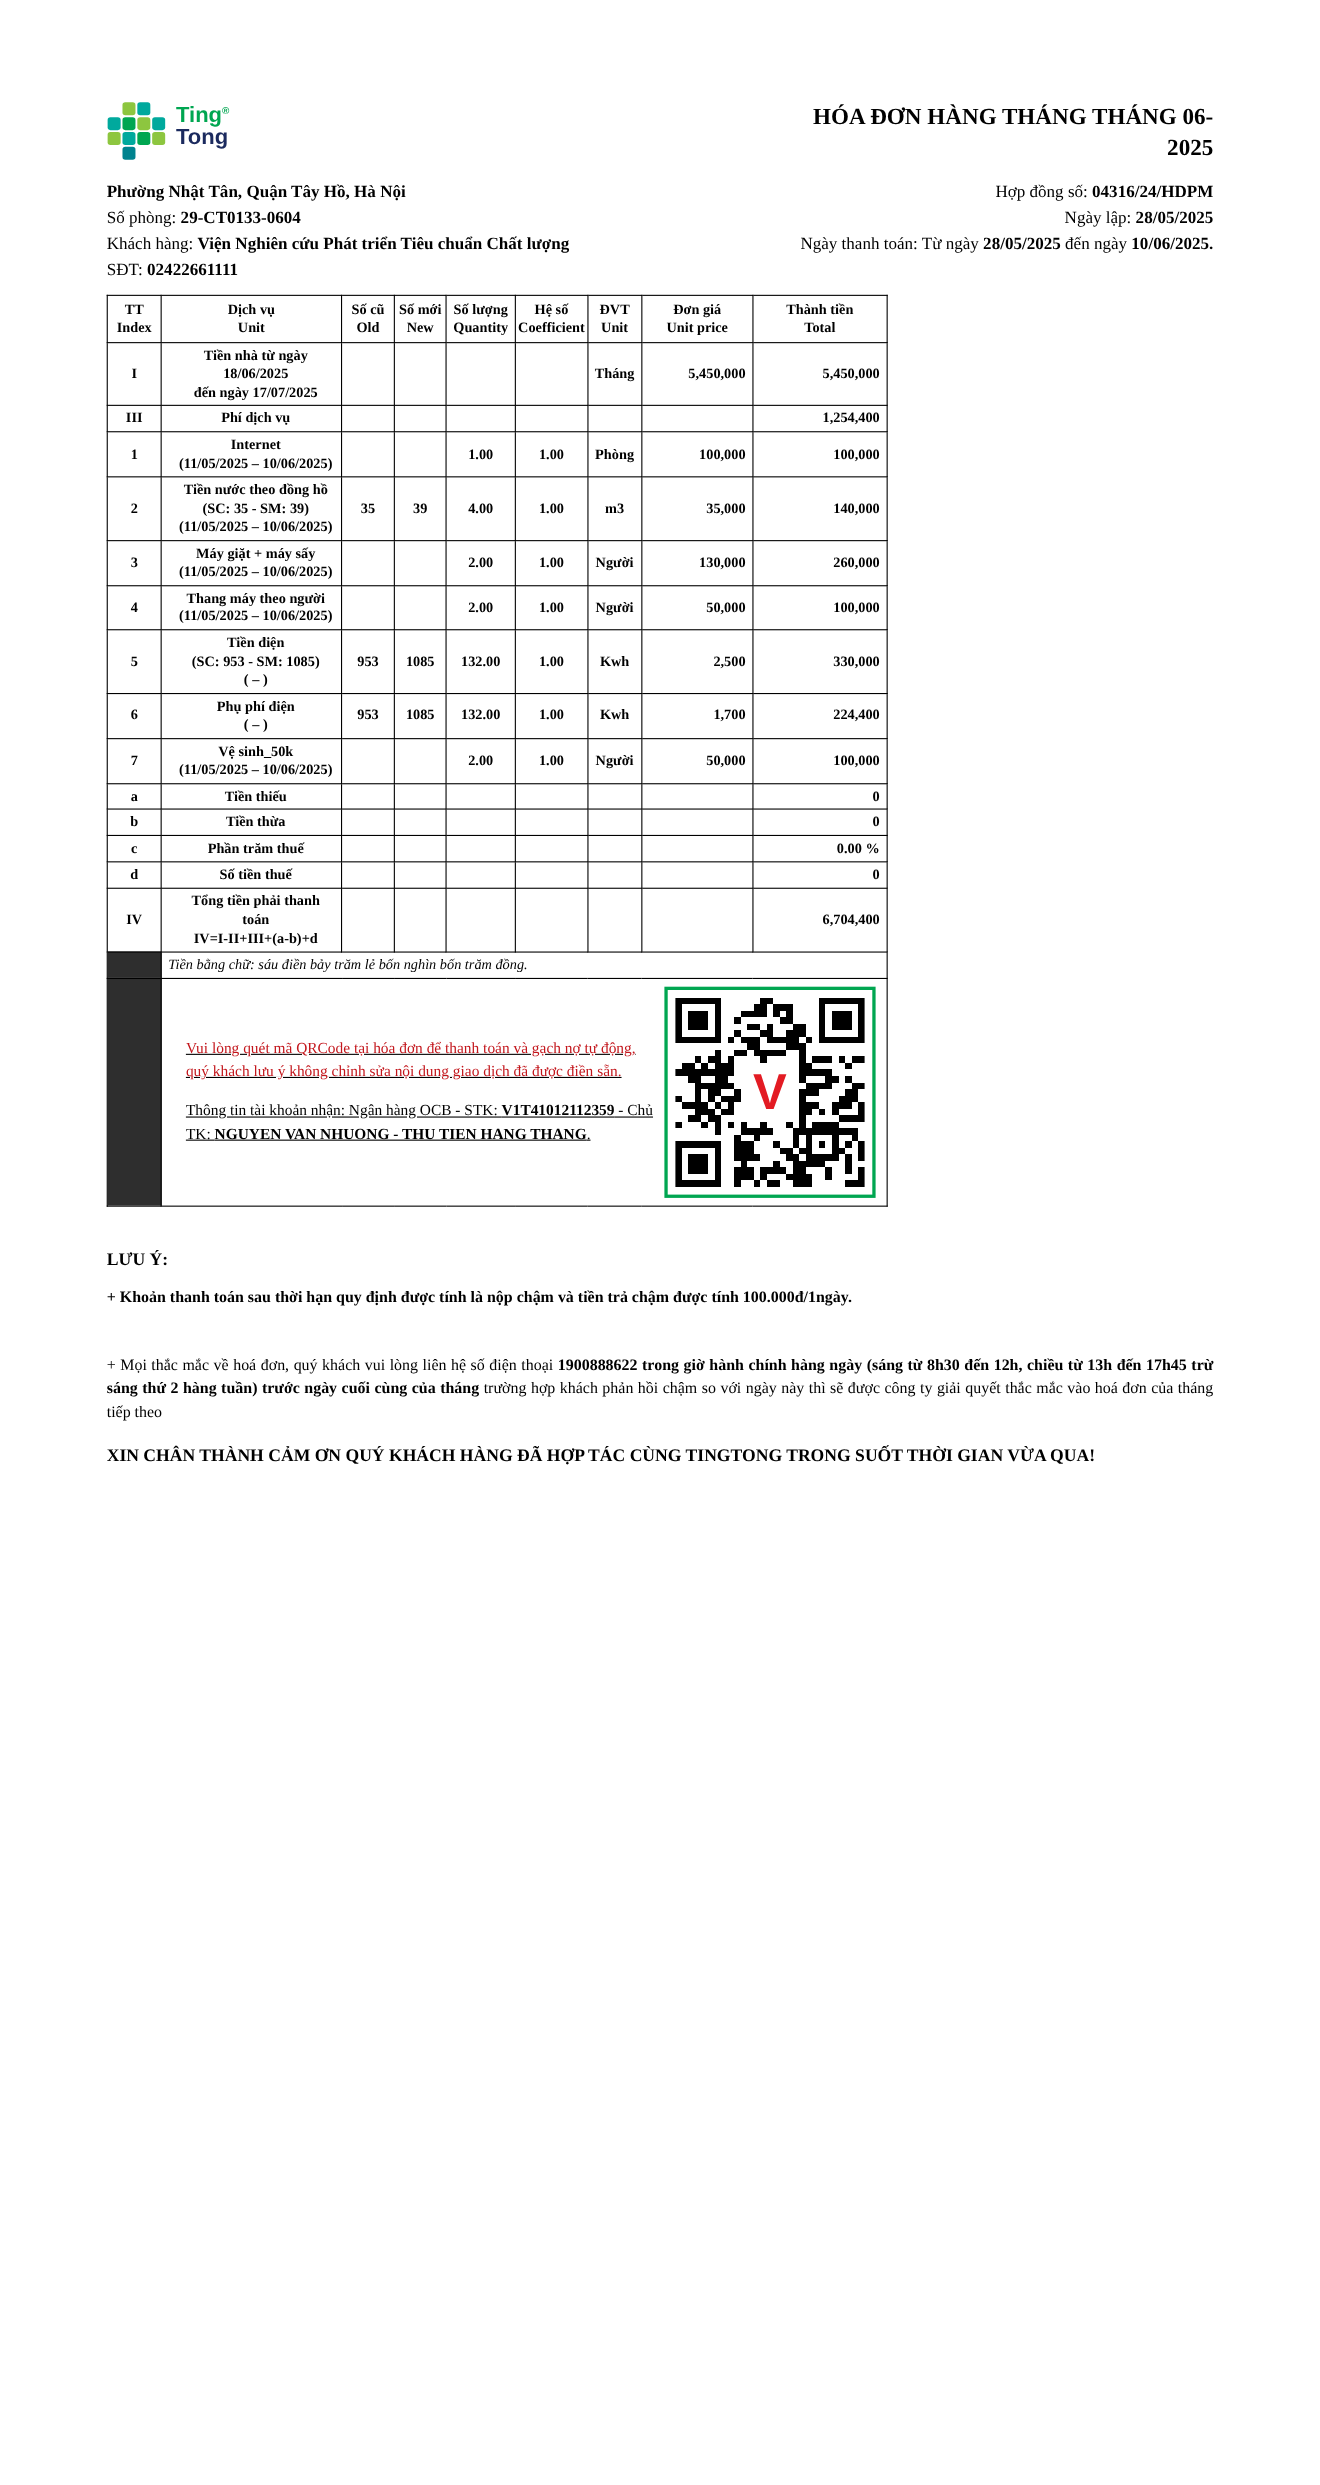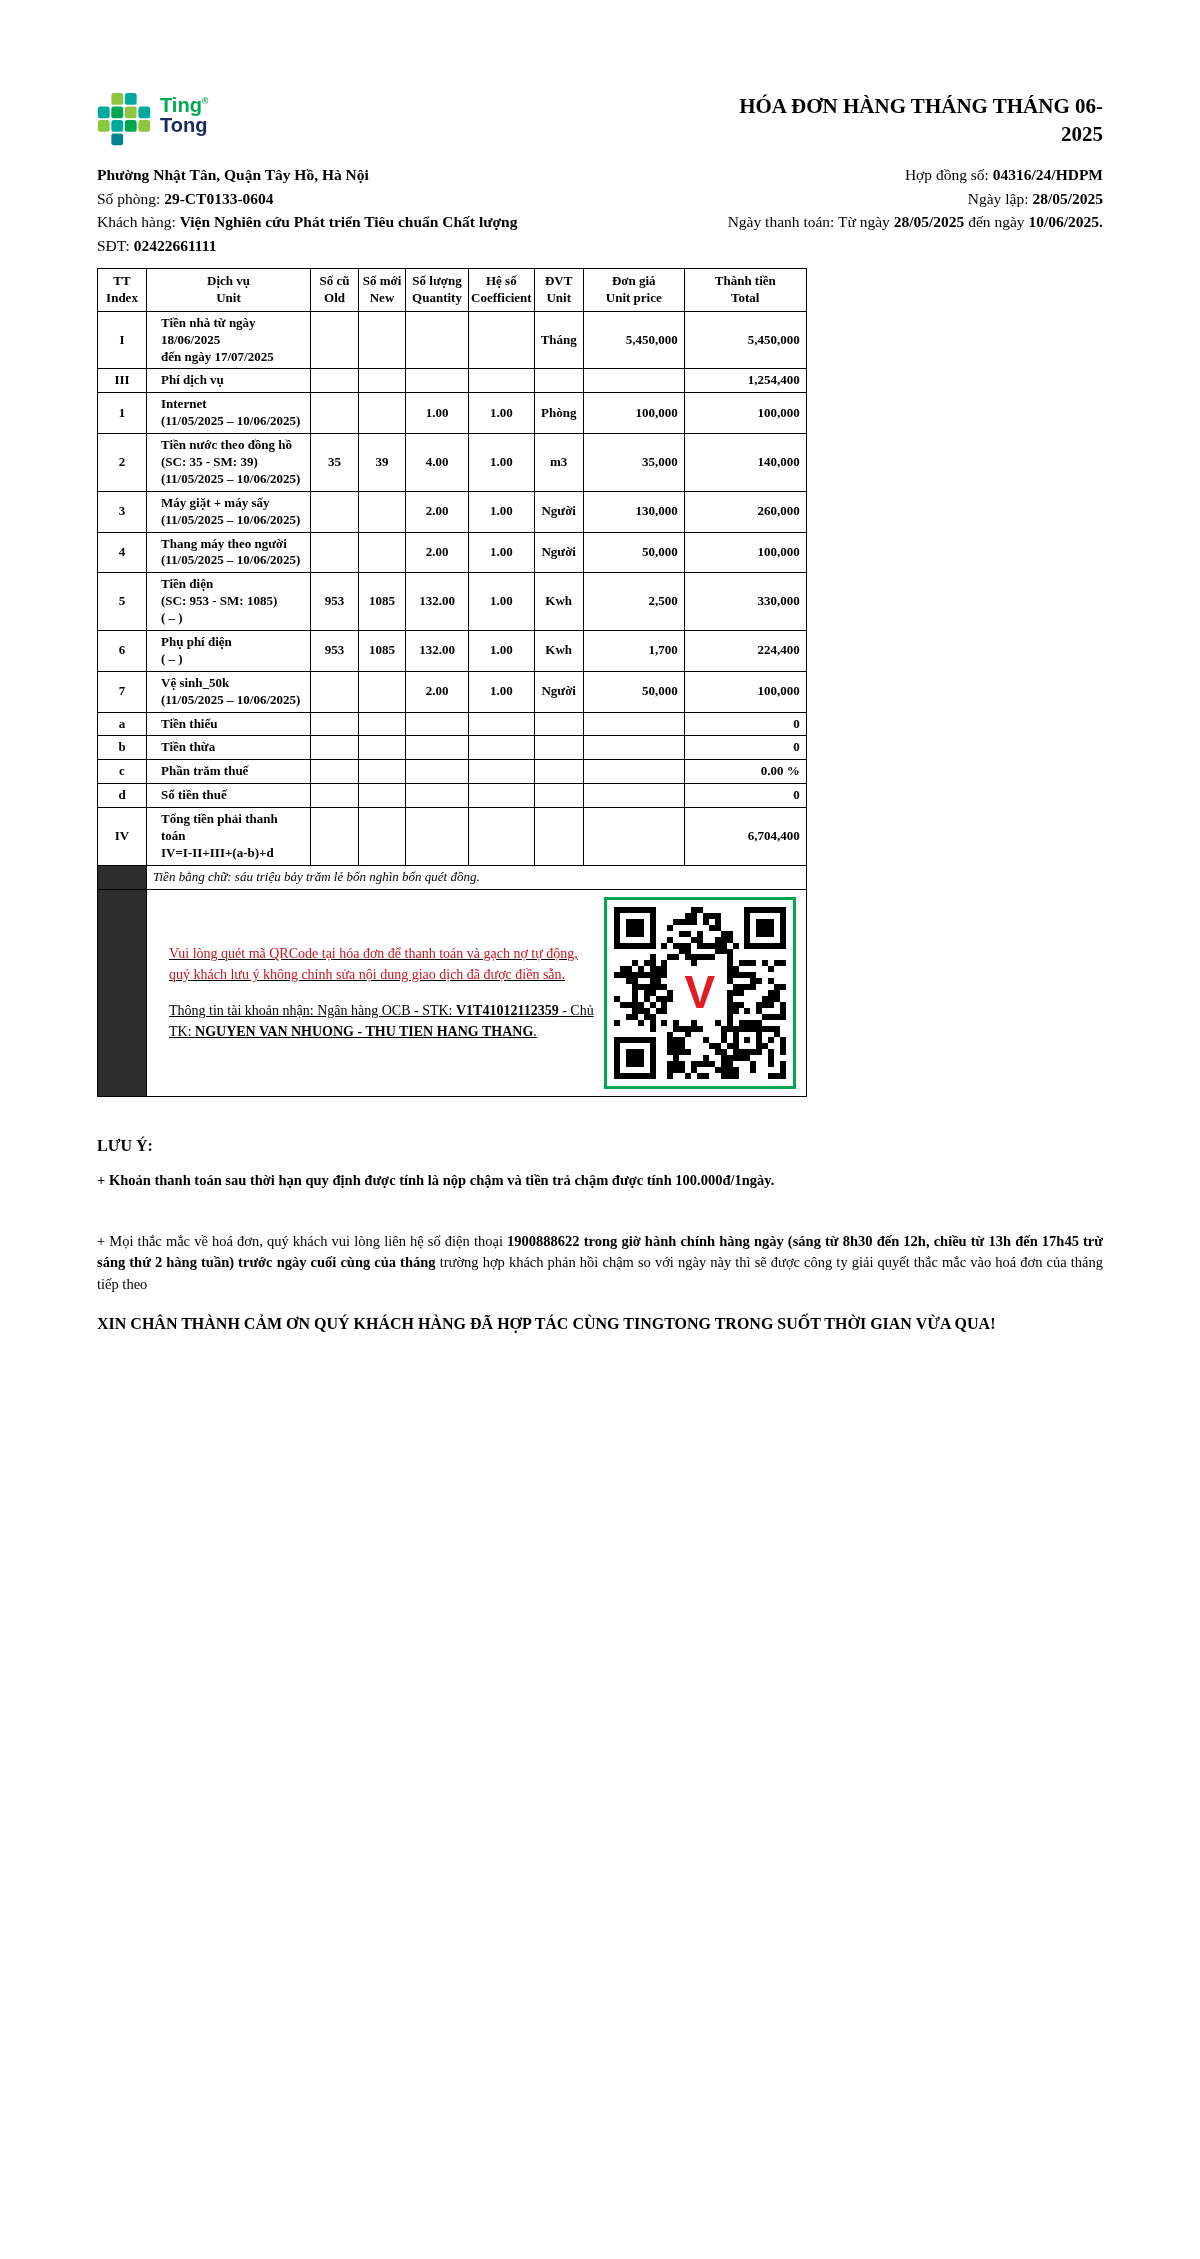--- a/index.html
+++ b/index.html
@@ -30,21 +30,21 @@
   .info-line { display:flex; justify-content:space-between; align-items:baseline; font-size:15.5px; line-height:23.5px; }
   .b { font-weight:bold; }
 
   
   .inv-table { border-collapse:collapse; table-layout:fixed; margin-top:11px; }
   .inv-table th, .inv-table td { border:1px solid #000; vertical-align:middle; }
   .inv-table th { font-size:13px; font-weight:bold; text-align:center; line-height:1.3; padding:4px 2px; }
   .inv-table td { font-size:13px; padding:3px 6px; line-height:1.3; }
   td.td-center { text-align:center; font-weight:bold; }
   td.td-right  { text-align:right;  font-weight:bold; }
-  td.td-name   { text-align:left;   font-weight:bold;padding-left:14px; }
+  td.td-name   { text-align:center;   font-weight:bold;padding-left:14px; }
   .dark-cell { background:var(--dark-cell,#2e2e2e); }
   .words-cell { font-style:italic; font-weight:normal; font-size:13.5px; padding:7px 10px; }
 
   
   .qr-cell { padding:2px; font-weight:normal; }
   .qr-flex { display:flex; align-items:center; justify-content:space-between; min-height:196px; padding:4px 4px 4px 16px; }
   .qr-text { width:432px; font-size:14px; line-height:1.5;text-decoration:underline; }
   .qr-notice { color:var(--notice-red,#C3161C); margin-bottom:15px; }
   .qr-account { color:#000; }
   .qr-box { position:relative; width:192px; height:192px; border:3px solid var(--qr-border-green,#00A651); background:#fff; padding:7px; flex:0 0 auto; }
@@ -350,21 +350,21 @@
           <td class="td-center"></td>
           <td class="td-center"></td>
           <td class="td-center"></td>
           <td class="td-right"></td>
           <td class="td-right">6,704,400</td>
         </tr>
       </tbody>
     <tbody>
       <tr>
         <td class="dark-cell"></td>
-        <td class="words-cell" colspan="8"><span>Tiền bằng chữ:</span><span> sáu triệu bảy trăm lẻ bốn nghìn bốn quét đồng.</span></td>
+        <td class="words-cell" colspan="8"><span>Tiền bằng chữ:</span><span> sáu điền bảy trăm lẻ bốn nghìn bốn trăm đồng.</span></td>
       </tr>
       <tr>
         <td class="dark-cell"></td>
         <td class="qr-cell" colspan="8">
           <div class="qr-flex">
             <div class="qr-text">
               <p class="qr-notice">Vui lòng quét mã QRCode tại hóa đơn để thanh toán và gạch nợ tự động, quý khách lưu ý không chỉnh sửa nội dung giao dịch đã được điền sẵn.</p>
               <p class="qr-account"><span>Thông tin tài khoản nhận: Ngân hàng OCB - STK: </span><span class="b">V1T41012112359</span><span> - Chủ TK: </span><span class="b">NGUYEN VAN NHUONG - THU TIEN HANG THANG</span><span>.</span></p>
             </div>
             <div class="qr-box">

